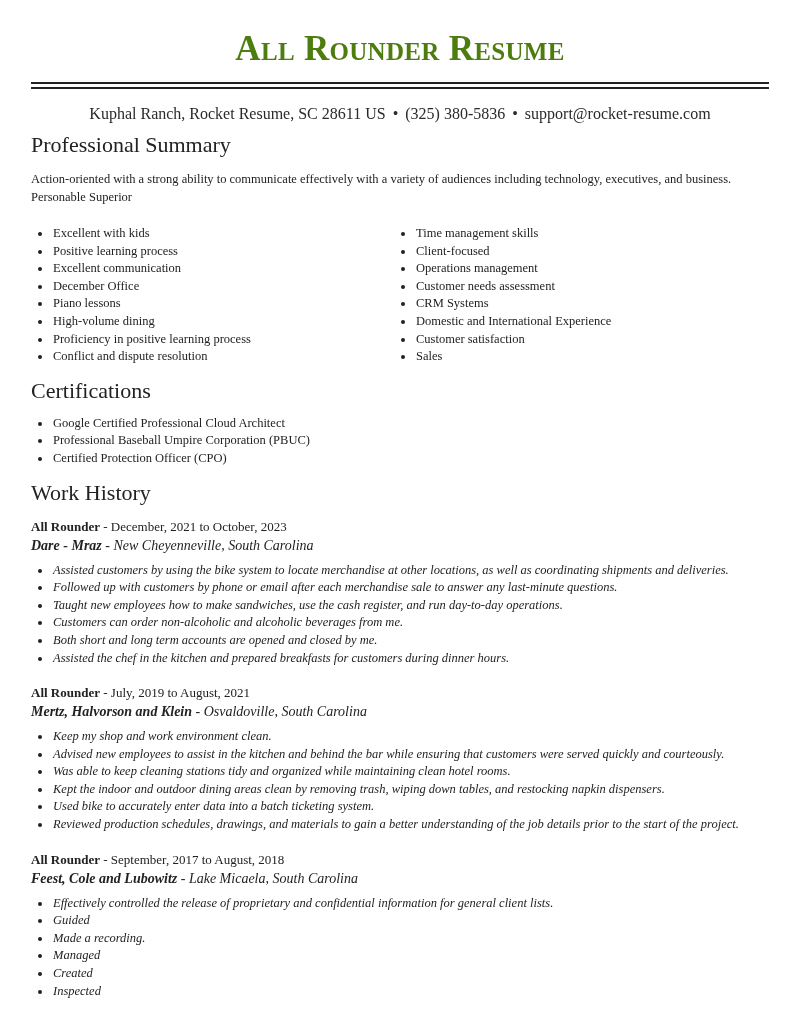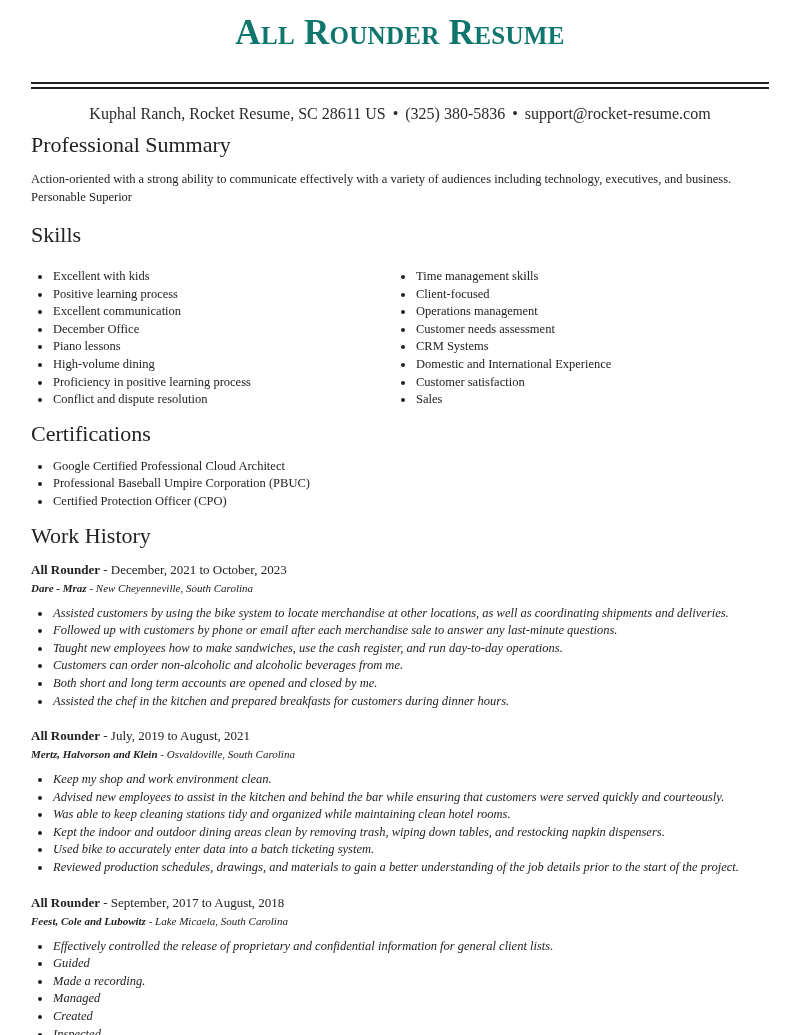--- a/index.html
+++ b/index.html
@@ -17,22 +17,22 @@
     .page {
       position: relative;
       padding: 0 31px;
     }
     .name {
       text-align: center;
       font-size: 35px;
       font-weight: bold;
       font-variant: small-caps;
       letter-spacing: 0.3px;
-      color: #0f766e;
-      padding-top: 11px;
+      color: #4d7c0f;
+      padding-top: 27px;
       line-height: 44px;
       height: 82px;
     }
     .rule-thin {
       height: 1.5px;
       background: #222;
       margin-top: 0;
     }
     .rule-gap { height: 3px; }
     .rule-thick {
@@ -88,21 +88,21 @@
     .cert-list { margin-top: 10px; }
     .work-title { margin-top: 11px; }
     .job { margin-top: 10px; }
     .job + .job { margin-top: 16px; }
     .job-head {
       font-size: 13px;
       line-height: 19px;
     }
     .job-head b { font-weight: bold; }
     .job-sub {
-      font-size: 11px;
+      font-size: 14px;
       line-height: 19px;
       font-style: italic;
     }
     .job-sub b { font-weight: bold; }
     .job-bullets { margin-top: 7px; font-style: italic; }
   </style>
 </head>
 <body>
 
 <div class="page">
@@ -112,21 +112,20 @@
   <div class="rule-gap"></div>
   <div class="rule-thick"></div>
 
   <div class="contact">
     <span>Kuphal Ranch, Rocket Resume, SC 28611 US</span><span class="sep">•</span><span>(325) 380-5836</span><span class="sep">•</span><span>support@rocket-resume.com</span>
   </div>
 
   <h2 class="section-title summary-title">Professional Summary</h2>
   <p class="summary-text">Action-oriented with a strong ability to communicate effectively with a variety of audiences including technology, executives, and business. Personable Superior</p>
 
-  <h2 class="section-title skills-title">Skills</h2>
   <div class="skills-grid">
     <div class="skills-col">
       <ul class="bullets">
         <li>Excellent with kids</li>
         <li>Positive learning process</li>
         <li>Excellent communication</li>
         <li>December Office</li>
         <li>Piano lessons</li>
         <li>High-volume dining</li>
         <li>Proficiency in positive learning process</li>

